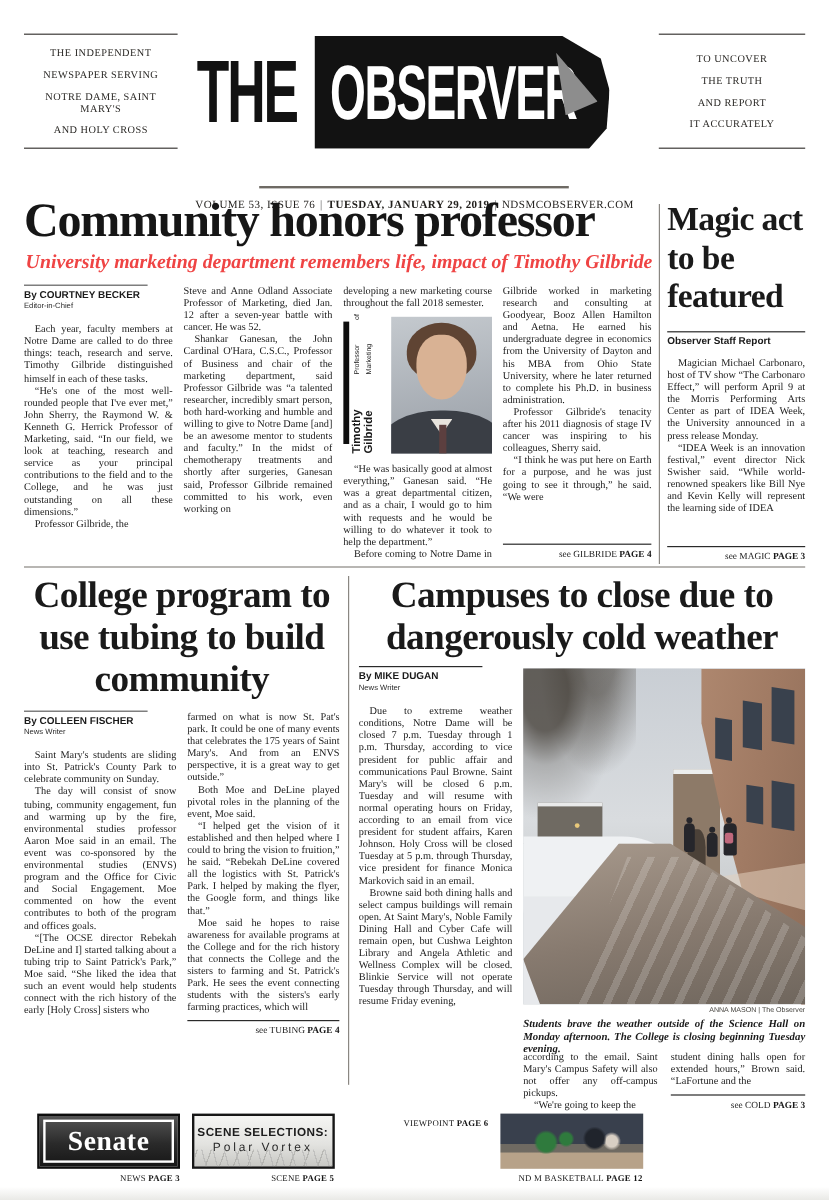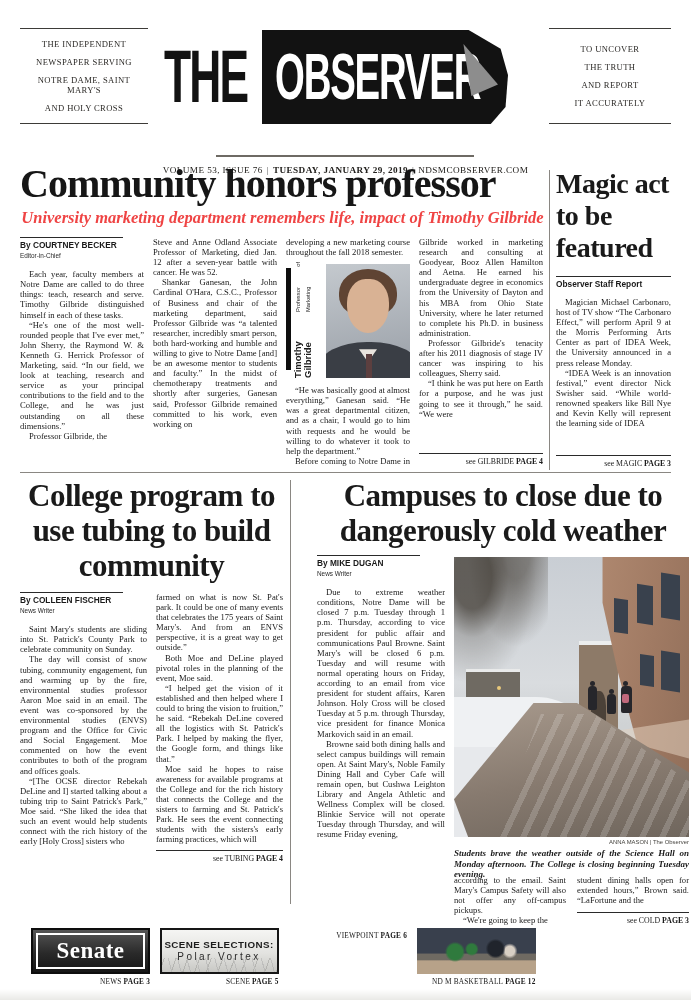--- a/index.html
+++ b/index.html
@@ -65,21 +65,21 @@
   .vrule-top{position:absolute;left:549px;top:170px;width:1px;height:300px;background:#8a8782;}
   .hrule-mid{position:absolute;left:20px;top:472px;width:651px;height:1px;background:#8a8782;}
   .vrule-bottom{position:absolute;left:290px;top:480px;width:1px;height:424px;background:#8a8782;}
   
   .tubing{position:absolute;left:20px;top:478px;width:263px;height:427px;}
   .tubing h1{margin:0;font-size:31px;line-height:35px;font-weight:bold;text-align:center;letter-spacing:-.5px;}
   .tubing .tcols{display:flex;gap:9px;margin-top:9px;height:308px;}
   .tubing .tcol{width:127px;overflow:hidden;position:relative;}
   .tubing .jump{margin-top:6px;}
   
-  .cold{position:absolute;left:317px;top:478px;width:372px;height:427px;}
+  .cold{position:absolute;left:299px;top:478px;width:372px;height:427px;}
   .cold h1{margin:0;font-size:31px;line-height:35px;font-weight:bold;text-align:center;letter-spacing:-.5px;}
   .cold-body{position:relative;margin-top:7px;height:350px;}
   .cold-col1{position:absolute;left:0;top:0;width:128px;height:350px;overflow:hidden;}
   .cold-photo{position:absolute;left:137px;top:2px;width:235px;height:280px;overflow:hidden;
               background:linear-gradient(180deg,var(--sky,#c9ced4) 0%,#d9dcdf 45%,#cfd2d4 60%);}
   .w-trees{position:absolute;left:-6%;top:-8%;width:46%;height:60%;
            background:radial-gradient(ellipse at 30% 25%,rgba(62,56,48,.75) 0 18%,rgba(62,56,48,.25) 34%,transparent 60%),
                       radial-gradient(ellipse at 70% 8%,rgba(72,66,58,.55) 0 14%,transparent 45%);}
   .w-farbldg{position:absolute;left:5%;top:40%;width:23%;height:17%;background:#6f6a62;border-top:3px solid #e9eaea;}
   .w-window-dot{position:absolute;left:58%;top:30%;width:4px;height:4px;border-radius:50%;background:#e8c87a;}

